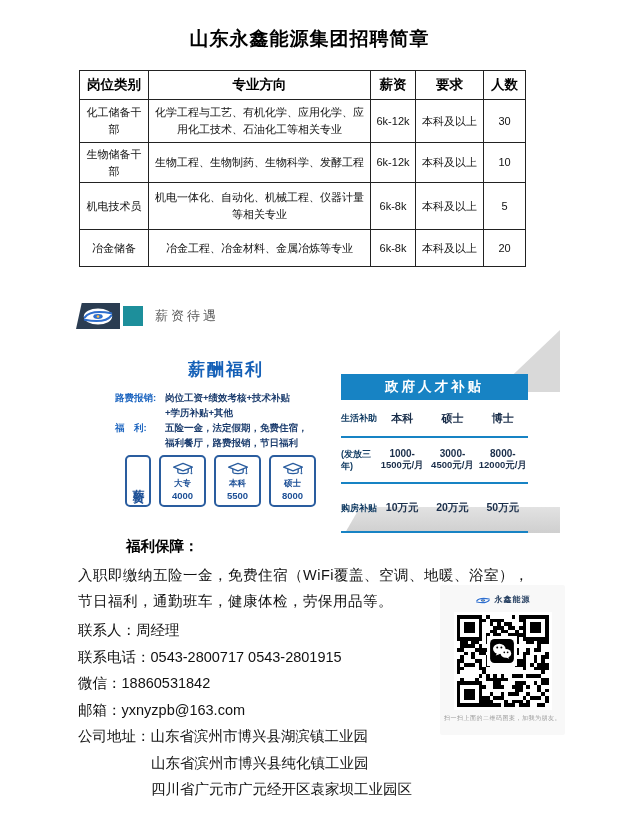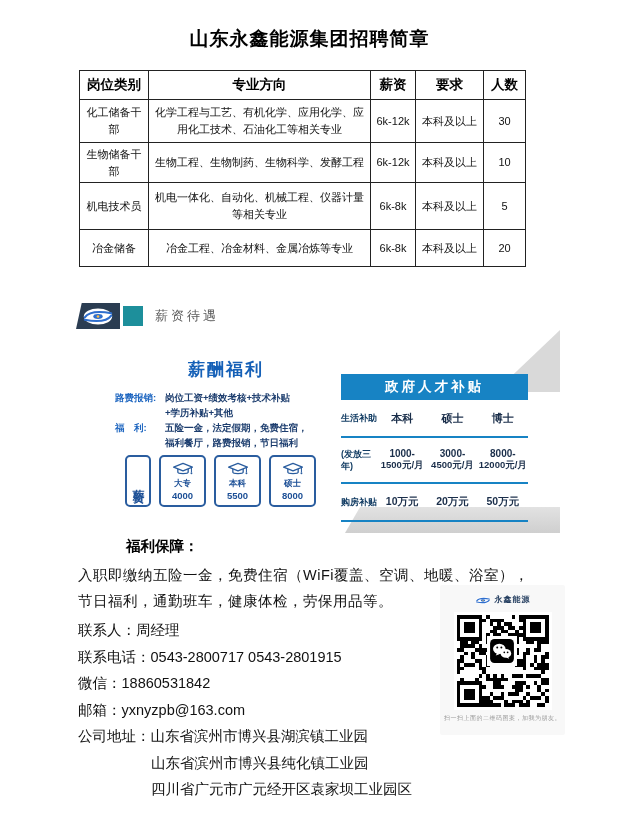--- a/index.html
+++ b/index.html
@@ -52,21 +52,21 @@
   .subsidy-header { height:26px; background:#1783c4; color:#fff; font-size:13.5px; font-weight:bold;
     display:flex; align-items:center; justify-content:center; letter-spacing:3px; }
   .sub-row { display:flex; align-items:center; }
   .sub-label { width:36px; flex:none; font-size:9px; font-weight:bold; color:#123c63; line-height:12px; }
   .sub-cell { flex:1; text-align:center; color:#1a2e4a; white-space:nowrap; }
   .row-deg { height:36px; }
   .row-deg .sub-cell { font-size:11px; font-weight:bold; }
   .row-grant { height:44px; }
   .row-grant .top { display:block; font-size:10px; font-weight:bold; }
   .row-grant .bot { display:block; font-size:9.5px; font-weight:bold; }
-  .row-house { height:36px; }
+  .row-house { height:47px; }
   .row-house .sub-cell { font-size:10.5px; font-weight:bold; }
   .sub-divider { border:none; border-top:2px solid #1783c4; }
 
   
   .welfare { position:absolute; left:78px; top:537px; width:460px; }
   .welfare-heading { font-size:14.5px; font-weight:bold; color:#000;margin-left:48px; }
   .welfare-body { margin-top:6px; font-size:14.5px; line-height:26px; color:#111; letter-spacing:0.5px; }
 
   
   .contact { position:absolute; left:78px; top:617px; font-size:14.5px; line-height:26.5px; color:#111; }

